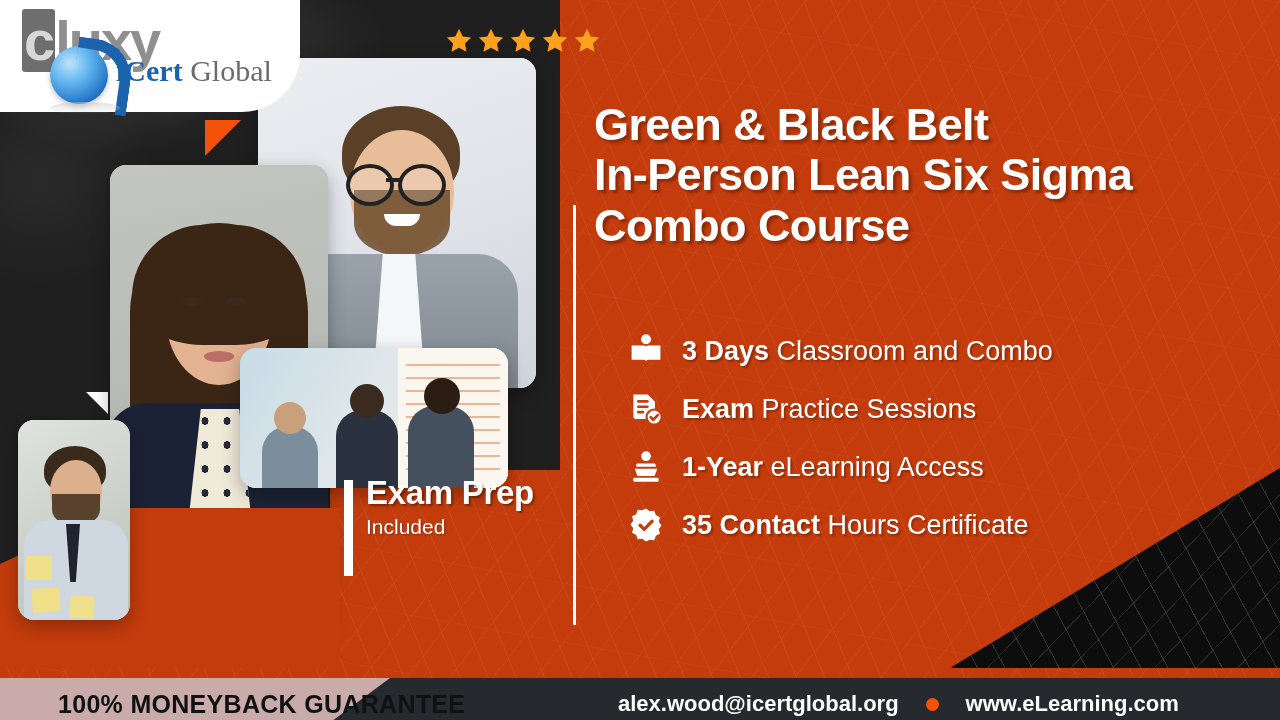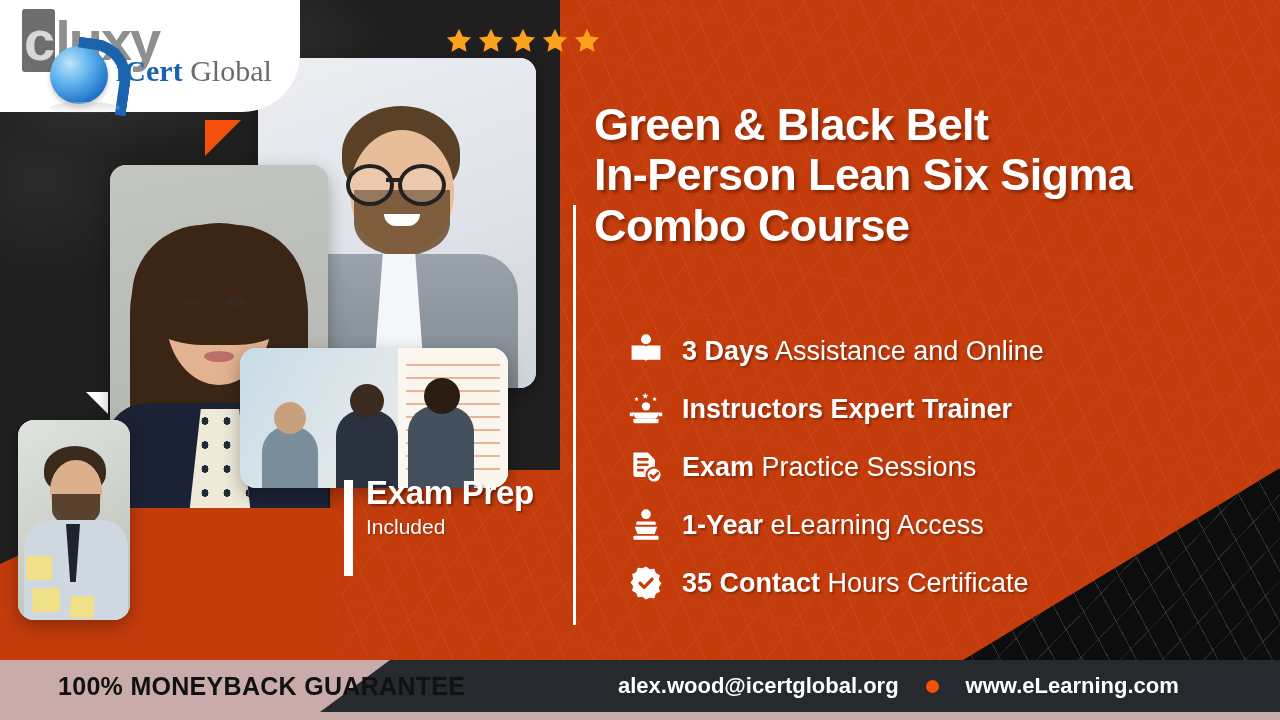--- a/index.html
+++ b/index.html
@@ -187,21 +187,21 @@
   .feat{display:flex;align-items:center;height:58px;margin-bottom:0;}
   .feat .ficon{width:54px;flex:0 0 54px;display:flex;align-items:center;justify-content:flex-start;}
   .feat .ftext{
     font-size:27px;color:#fff;white-space:nowrap;
     text-shadow:2px 2px 2px rgba(0,0,0,.28);
   }
   .feat .ftext b{font-weight:700;}
   .feat .ftext span{font-weight:400;}
 
   
-  .footer{position:absolute;left:0;bottom:0;width:1280px;height:60px;}
+  .footer{position:absolute;left:0;bottom:0;width:1280px;height:42px;}
   .footer .rose{position:absolute;inset:0;background:#C9ACAA;}
   .footer .dark{
     position:absolute;right:0;top:0;width:1000px;height:52px;background:#26292e;
     clip-path:polygon(110px 0, 1000px 0, 1000px 52px, 40px 52px);
   }
   #moneyback{
     position:absolute;left:58px;top:0;height:52px;display:flex;align-items:center;
     font-size:25px;font-weight:700;color:#111;letter-spacing:.3px;
   }
   #contact{
@@ -315,36 +315,21 @@
 
   <div id="features">
       <div class="feat">
         <div class="ficon">
           <svg viewBox="0 0 40 40" width="36" height="36">
             <circle cx="20" cy="7" r="5.6" fill="#fff"></circle>
             <path d="M4 14h14c1.3 0 2 .8 2 2v16c0-1.6-1-2.4-2.6-2.4H4z" fill="#fff"></path>
             <path d="M36 14H22c-1.3 0-2 .8-2 2v16c0-1.6 1-2.4 2.6-2.4H36z" fill="#fff"></path>
           </svg>
         </div>
-        <div class="ftext"><b>3 Days</b><span> Assistance and Online</span></div>
-      </div>
-      <div class="feat">
-        <div class="ficon">
-          <svg viewBox="0 0 40 40" width="36" height="36">
-            <path d="M19.2 2l1 2.2 2.3.3-1.7 1.6.4 2.3-2-1.1-2 1.1.4-2.3L15.9 4.5l2.3-.3z" fill="#fff"></path>
-            <path d="M9.5 6.5l.7 1.6 1.7.2-1.2 1.2.3 1.7-1.5-.8-1.5.8.3-1.7L7 8.3l1.7-.2z" fill="#fff"></path>
-            <path d="M29.5 6.5l.7 1.6 1.7.2-1.2 1.2.3 1.7-1.5-.8-1.5.8.3-1.7-1.3-1.2 1.7-.2z" fill="#fff"></path>
-            <circle cx="20" cy="17" r="4.6" fill="#fff"></circle>
-            <path d="M5 24h30l-2.5 5.2c-.5 1-1.4 1.6-2.5 1.6H10c-1.1 0-2-.6-2.5-1.6z" fill="#fff"></path>
-            <path d="M6 31h28v3.2c0 .9-.7 1.6-1.6 1.6H7.6C6.7 35.8 6 35.1 6 34.2z" fill="#fff"></path>
-            <rect x="2" y="24" width="4" height="4" fill="#fff"></rect>
-            <rect x="34" y="24" width="4" height="4" fill="#fff"></rect>
-          </svg>
-        </div>
-        <div class="ftext"><b>Instructors Expert Trainer</b><span></span></div>
+        <div class="ftext"><b>3 Days</b><span> Classroom and Combo</span></div>
       </div>
       <div class="feat">
         <div class="ficon">
           <svg viewBox="0 0 40 40" width="36" height="36">
             <path d="M6 4h16l8 8v16a3 3 0 0 1-3 3H9a3 3 0 0 1-3-3z" fill="#fff"></path>
             <rect x="10" y="10" width="13" height="3" rx="1.4" fill="#C43C0C"></rect>
             <rect x="10" y="16" width="13" height="3" rx="1.4" fill="#C43C0C"></rect>
             <rect x="10" y="22" width="8" height="3" rx="1.4" fill="#C43C0C"></rect>
             <circle cx="29" cy="29" r="8.4" fill="#fff" stroke="#C43C0C" stroke-width="2.4"></circle>
             <path d="M25.3 29.2l2.8 2.8 5-5.2" fill="none" stroke="#C43C0C" stroke-width="3" stroke-linecap="round" stroke-linejoin="round"></path>

